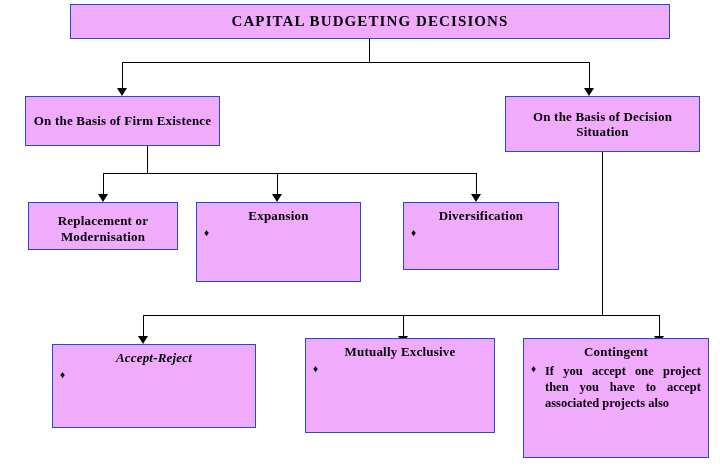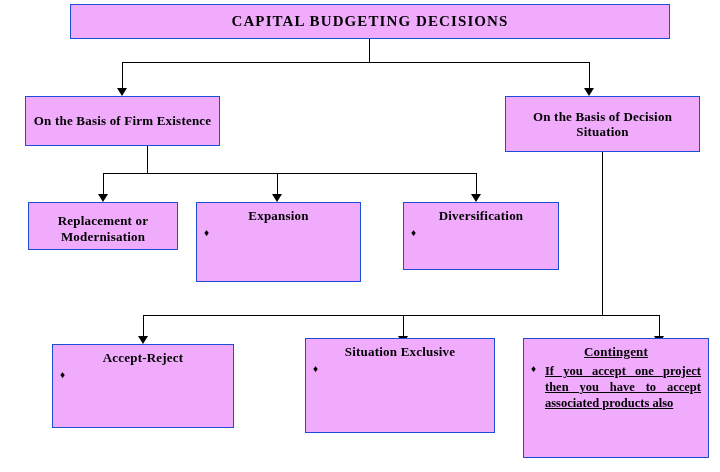--- a/index.html
+++ b/index.html
@@ -128,41 +128,41 @@
 
   <div class="line v" style="left:602px; top:152px; height:164px;"></div>
   <div class="line h" style="left:143px; top:315px; width:517px;"></div>
   <div class="line v" style="left:143px; top:315px; height:22px;"></div>
   <div class="arrow" style="left:138px; top:336px;"></div>
   <div class="line v" style="left:403px; top:315px; height:22px;"></div>
   <div class="arrow" style="left:398px; top:336px;"></div>
   <div class="line v" style="left:659px; top:315px; height:22px;"></div>
   <div class="arrow" style="left:654px; top:336px;"></div>
 
-  <div class="node" style="left:52px; top:344px; width:182px; height:84px;">
+  <div class="node" style="left:52px; top:344px; width:204px; height:84px;font-style:italic;">
     <div class="title">Accept-Reject</div>
     <ul class="bullets">
       <li>
         <span class="dia">♦</span>
       </li>
     </ul>
   </div>
 
   <div class="node" style="left:305px; top:338px; width:190px; height:95px;">
-    <div class="title">Situation Exclusive</div>
+    <div class="title">Mutually Exclusive</div>
     <ul class="bullets">
       <li>
         <span class="dia">♦</span>
       </li>
     </ul>
   </div>
 
-  <div class="node" style="left:523px; top:338px; width:186px; height:120px;text-decoration:underline;">
+  <div class="node" style="left:523px; top:338px; width:186px; height:120px;">
     <div class="title">Contingent</div>
     <ul class="bullets">
       <li>
         <span class="dia">♦</span>
-        <span>If you accept one project then you have to accept associated products also</span>
+        <span>If you accept one project then you have to accept associated projects also</span>
       </li>
     </ul>
   </div>
 
 </div>
 
 </body></html>

